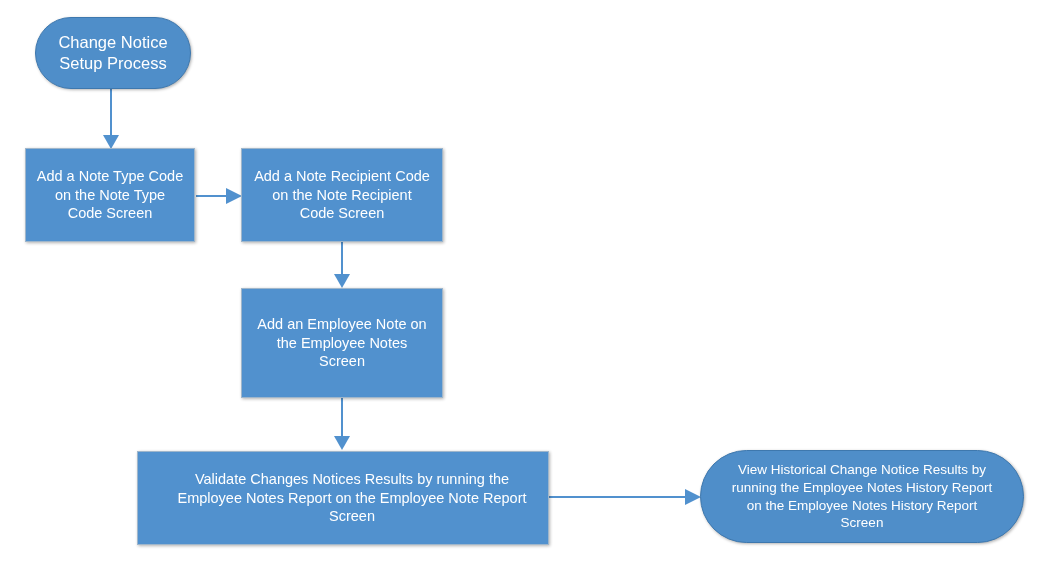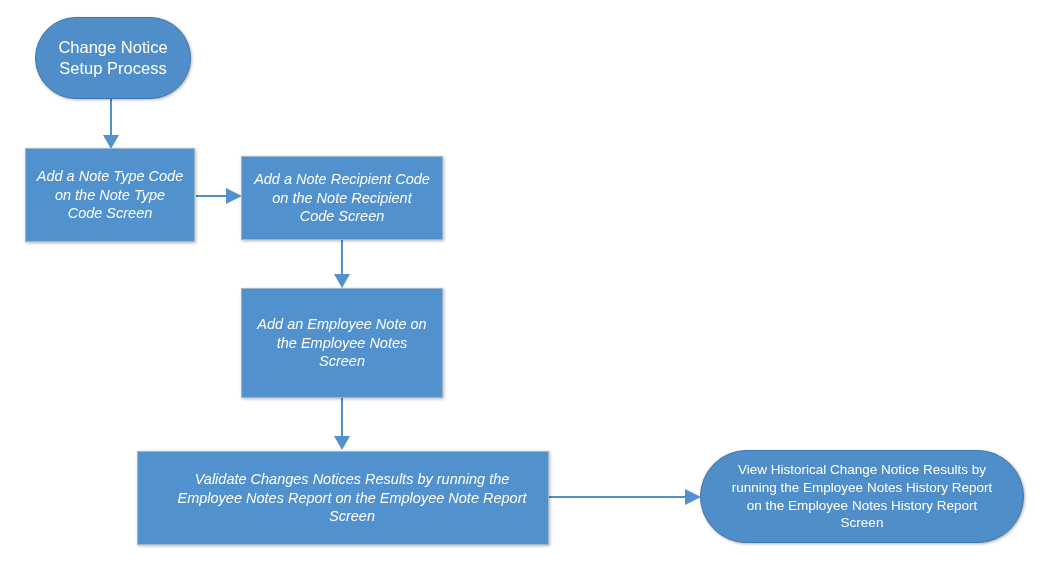--- a/index.html
+++ b/index.html
@@ -37,21 +37,21 @@
     white-space: pre-line;
   }
   .rect {
     border-radius: 0;
   }
   .terminator {
     border-radius: 999px;
     border: 1px solid #3E78AE;
     background: #4F8EC9;
   }
-  .fs-14 { font-size: 14.5px; font-style: italic; }
+  .fs-14 { font-size: 14.5px; }
   .fs-13 { font-size: 13.5px; }
   .fs-16 { font-size: 16.5px; }
 
   .conn {
     position: absolute;
     overflow: visible;
   }
   .conn line {
     stroke: #5191CE;
     stroke-width: 2;
@@ -83,32 +83,32 @@
   <svg class="conn" style="left:326px; top:378px; width:32px; height:78px;" width="32" height="78">
     <line x1="16" y1="2" x2="16" y2="60"></line>
     <polygon points="8,58 24,58 16,72"></polygon>
   </svg>
 
   <svg class="conn" style="left:547px; top:482px; width:158px; height:30px;" width="158" height="30">
     <line x1="2" y1="15" x2="140" y2="15"></line>
     <polygon points="138,7 138,23 154,15"></polygon>
   </svg>
 
-  <div class="node terminator fs-16" style="left:35px; top:17px; width:156px; height:82px;">
+  <div class="node terminator fs-16" style="left:35px; top:17px; width:156px; height:72px;">
     <span class="label">Change Notice
 Setup Process</span>
   </div>
 
   <div class="node rect fs-14" style="left:25px; top:148px; width:170px; height:94px;">
     <span class="label">Add a Note Type Code
 on the Note Type
 Code Screen</span>
   </div>
 
-  <div class="node rect fs-14" style="left:241px; top:156px; width:202px; height:84px;">
+  <div class="node rect fs-14" style="left:241px; top:148px; width:202px; height:94px;">
     <span class="label">Add a Note Recipient Code
 on the Note Recipient
 Code Screen</span>
   </div>
 
   <div class="node rect fs-14" style="left:241px; top:288px; width:202px; height:110px;">
     <span class="label">Add an Employee Note on
 the Employee Notes
 Screen</span>
   </div>

